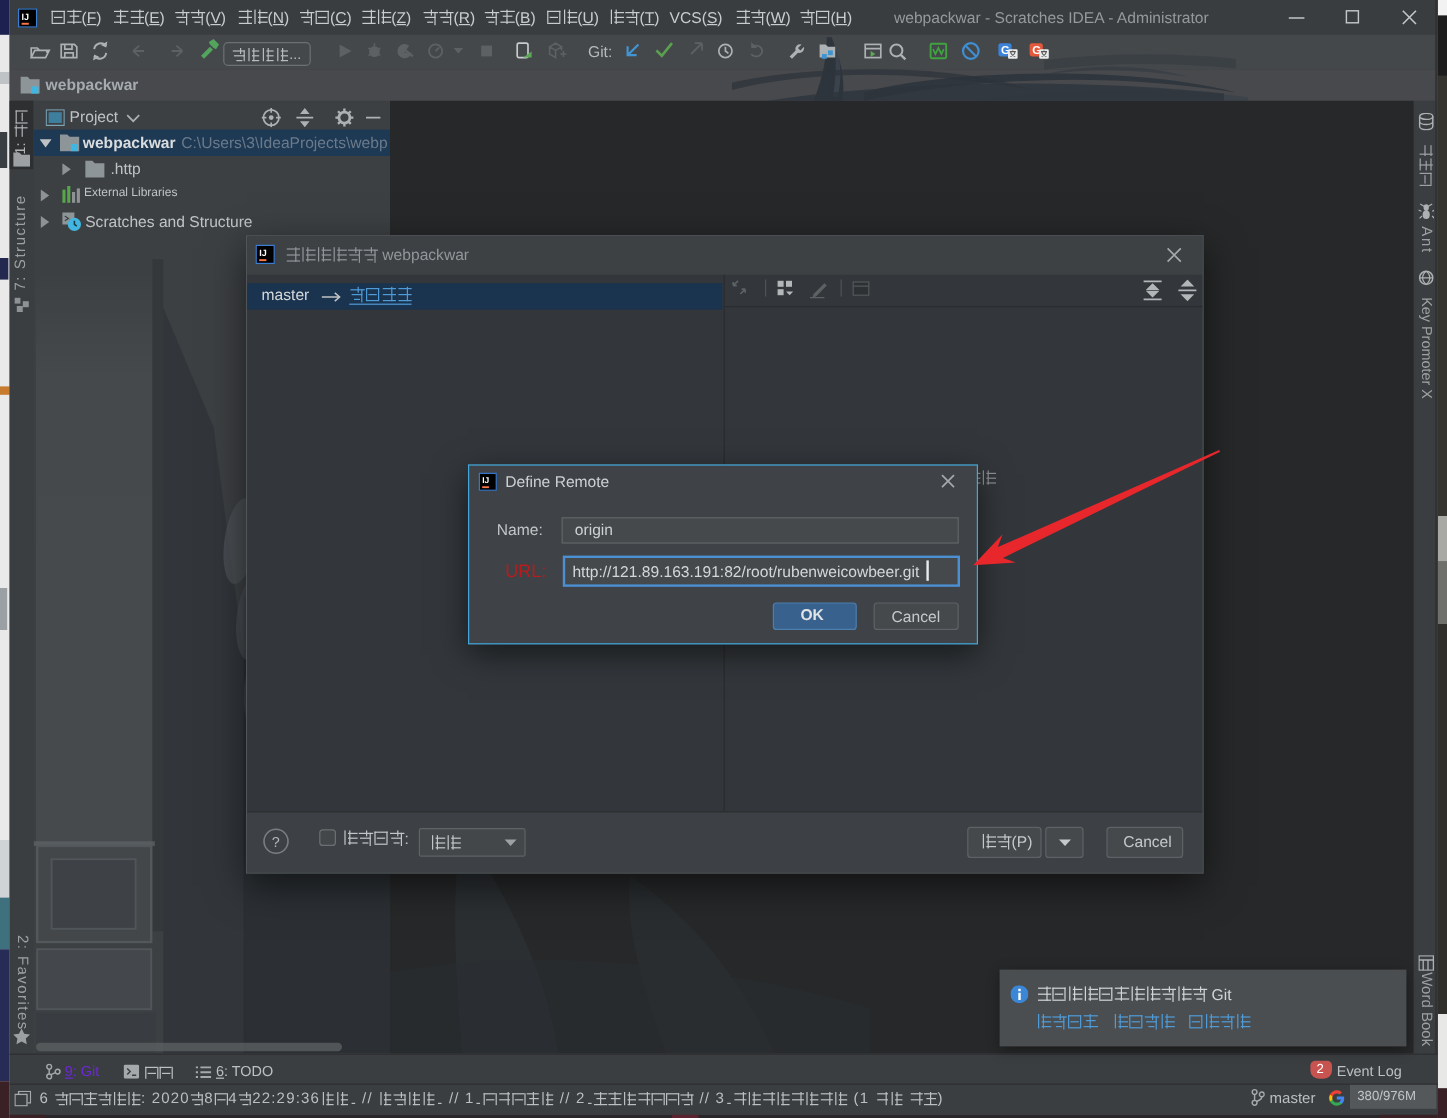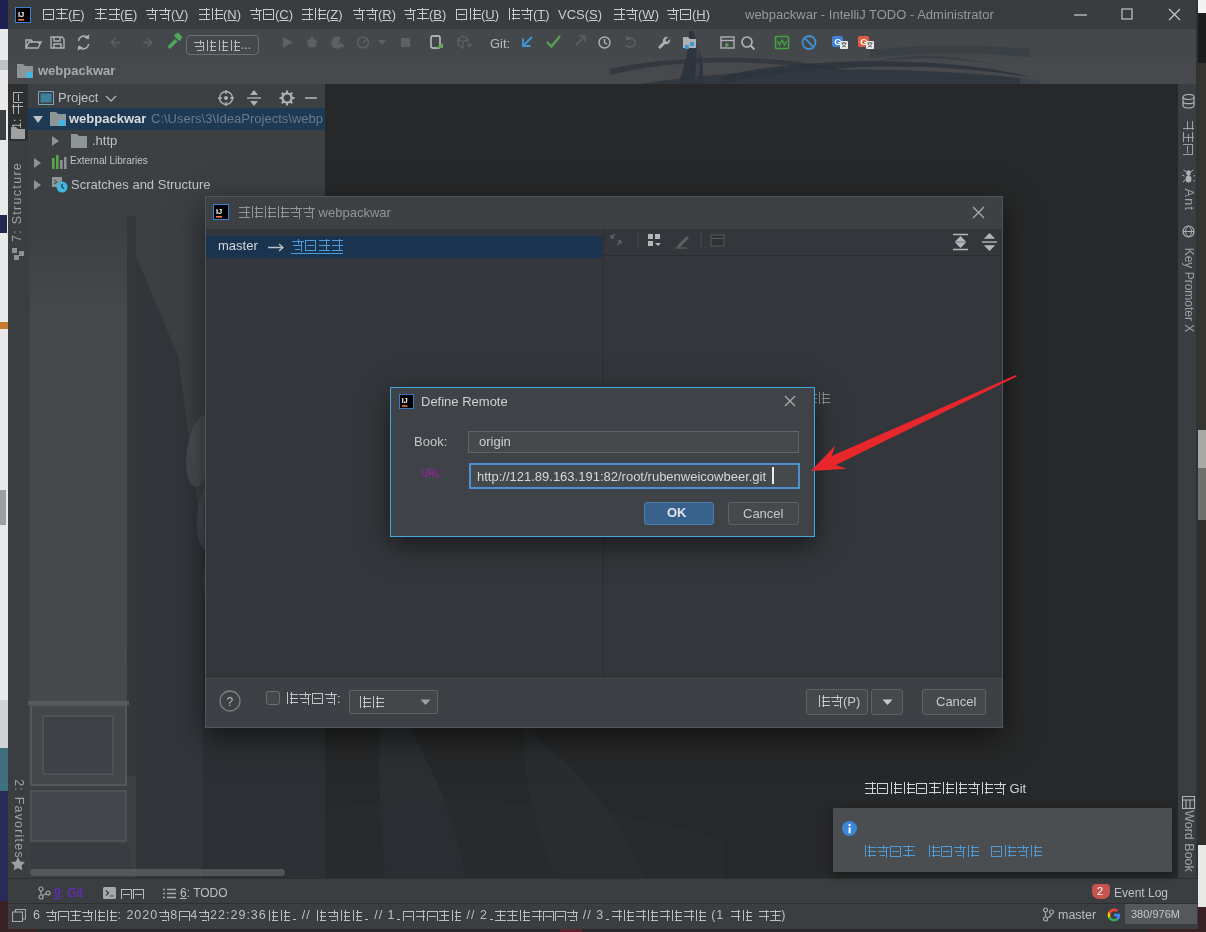--- a/index.html
+++ b/index.html
@@ -64,21 +64,21 @@
     <span class="t" style="left:241px;top:8px;font-size:13px;color:#c9ccce"><b class="k13 p3"></b><b class="k13 p0"></b>(<u>C</u>)</span>
     <span class="t" style="left:292px;top:8px;font-size:13px;color:#c9ccce"><b class="k13 p4"></b><b class="k13 p2"></b>(<u>Z</u>)</span>
     <span class="t" style="left:344px;top:8px;font-size:13px;color:#c9ccce"><b class="k13 p3"></b><b class="k13 p3"></b>(<u>R</u>)</span>
     <span class="t" style="left:395px;top:8px;font-size:13px;color:#c9ccce"><b class="k13 p3"></b><b class="k13 p1"></b>(<u>B</u>)</span>
     <span class="t" style="left:447px;top:8px;font-size:13px;color:#c9ccce"><b class="k13 p0"></b><b class="k13 p2"></b>(<u>U</u>)</span>
     <span class="t" style="left:499px;top:8px;font-size:13px;color:#c9ccce"><b class="k13 p2"></b><b class="k13 p3"></b>(<u>T</u>)</span>
     <span class="t" style="left:550px;top:8px;font-size:13px;color:#c9ccce">VCS(<u>S</u>)</span>
     <span class="t" style="left:604px;top:8px;font-size:13px;color:#c9ccce"><b class="k13 p4"></b><b class="k13 p3"></b>(<u>W</u>)</span>
     <span class="t" style="left:658px;top:8px;font-size:13px;color:#c9ccce"><b class="k13 p3"></b><b class="k13 p0"></b>(<u>H</u>)</span>
   </div>
-<span class="t" style="left:745px;top:8px;font-size:13px;color:#95999c">webpackwar - IntelliJ TODO - Administrator</span>
+<span class="t" style="left:745px;top:8px;font-size:13px;color:#95999c">webpackwar - Scratches IDEA - Administrator</span>
 <svg style="left:1068px;top:0" width="122" height="29" viewBox="0 0 122 29">
 <path d="M6 15 h13" stroke="#c3c6c8" stroke-width="1.3"></path>
 <rect x="54" y="9" width="10" height="10" fill="none" stroke="#c3c6c8" stroke-width="1.2"></rect>
 <path d="M101 9 l11 11 M112 9 l-11 11" stroke="#c3c6c8" stroke-width="1.3"></path>
 </svg>
 <div style="left:8px;top:29px;width:1190px;height:29px;background:#45484b"></div>
 <div style="left:8px;top:58px;width:1190px;height:26px;background:#47494c"></div>
 <svg style="left:17px;top:63px" width="18" height="17" viewBox="0 0 18 17">
 <path d="M0 1 h6 l2 2 h8 v12 h-16 z" fill="#8e9598"></path>
     <rect x="9" y="9" width="6" height="6" fill="#40b6e0"></rect>
@@ -445,35 +445,35 @@
 <svg style="z-index:3;left:399px;top:394px" width="15" height="15" viewBox="0 0 16 16">
 <rect x="0" y="0" width="16" height="16" fill="#000"></rect>
 <rect x="0" y="0" width="16" height="16" fill="none" stroke="#3b7fd4" stroke-width="2"></rect>
 <rect x="3" y="12" width="6" height="1.6" fill="#ff7847"></rect>
 <text x="3" y="9.5" font-size="7.5" fill="#fff" font-family="Liberation Sans" font-weight="bold" style="position:static">IJ</text>
 </svg>
 <span class="t" style="left:421px;top:395px;font-size:13px;color:#ced1d3;z-index:3">Define Remote</span>
 <svg style="left:783px;top:394px;z-index:3" width="14" height="14" viewBox="0 0 14 14">
     <path d="M2 2 l10 10 M12 2 L2 12" stroke="#a6a9ab" stroke-width="1.4"></path>
   </svg>
-<span class="t" style="left:414px;top:435px;font-size:13px;color:#c3c6c8;z-index:3">Book:</span>
+<span class="t" style="left:414px;top:435px;font-size:13px;color:#c3c6c8;z-index:3">Name:</span>
 <div style="left:468px;top:431px;width:331px;height:22px;background:#45494c;border:1px solid #616466;z-index:3"></div>
 <span class="t" style="left:479px;top:435px;font-size:13px;color:#ced1d3;z-index:3">origin</span>
-<span class="t" style="left:421px;top:469px;font-size:10px;color:#a21caf;z-index:3">URL:</span>
+<span class="t" style="left:421px;top:469px;font-size:15px;color:#b91c1c;z-index:3">URL:</span>
 <div style="left:469px;top:463px;width:331px;height:26px;background:#45494c;border:2px solid #4c8fd2;z-index:3"></div>
 <span class="t" style="left:477px;top:470px;font-size:13px;color:#d4d7d9;z-index:3">http://121.89.163.191:82/root/rubenweicowbeer.git</span>
 <div style="left:772px;top:467px;width:1.5px;height:17px;background:#e8eaec;z-index:4"></div>
 <div style="left:644px;top:502px;width:70px;height:23px;background:#38618e;border:1px solid #4d7fae;border-radius:3px;z-index:3"></div>
 <span class="t" style="left:667px;top:506px;font-size:13px;font-weight:bold;color:#e0e3e5;z-index:3">OK</span>
 <div style="left:728px;top:502px;width:71px;height:23px;background:#45494c;border:1px solid #5e6265;border-radius:3px;z-index:3"></div>
 <span class="t" style="left:743px;top:507px;font-size:13px;color:#c6c9cb;z-index:3">Cancel</span>
 <svg style="left:780px;top:360px;z-index:5" width="260" height="140" viewBox="0 0 260 140">
 <path d="M31 111 L55.5 85.2 L51.6 95.9 L236 15 L236.8 16.5 L55.8 104.9 L66.5 108.8 Z" fill="#e8272c"></path>
 </svg>
 <div style="left:833px;top:808px;width:339px;height:64px;background:#4b4e51;z-index:1;box-shadow:0 3px 10px rgba(0,0,0,.35)"></div>
 <svg style="left:842px;top:821px;z-index:2" width="15" height="15" viewBox="0 0 15 15">
 <circle cx="7.5" cy="7.5" r="7.5" fill="#3a87d8"></circle>
     <rect x="6.6" y="3" width="2" height="2" fill="#fff"></rect>
     <rect x="6.6" y="6.3" width="2" height="6" fill="#fff"></rect>
   </svg>
-<span class="t" style="left:863px;top:782px;font-size:13px;color:#d2d5d7;z-index:2"><b class="k13 p4"></b><b class="k13 p0"></b><b class="k13 p2"></b><b class="k13 p2"></b><b class="k13 p0"></b><b class="k13 p1"></b><b class="k13 p2"></b><b class="k13 p2"></b><b class="k13 p3"></b><b class="k13 p2"></b><b class="k13 p3"></b> Git</span>
+<span class="t" style="left:863px;top:822px;font-size:13px;color:#d2d5d7;z-index:2"><b class="k13 p4"></b><b class="k13 p0"></b><b class="k13 p2"></b><b class="k13 p2"></b><b class="k13 p0"></b><b class="k13 p1"></b><b class="k13 p2"></b><b class="k13 p2"></b><b class="k13 p3"></b><b class="k13 p2"></b><b class="k13 p3"></b> Git</span>
 <span class="t" style="left:863px;top:845px;font-size:13px;color:#4f9bd8;z-index:2"><b class="k13 p2"></b><b class="k13 p3"></b><b class="k13 p0"></b><b class="k13 p1"></b></span>
 <span class="t" style="left:927px;top:845px;font-size:13px;color:#4f9bd8;z-index:2"><b class="k13 p2"></b><b class="k13 p0"></b><b class="k13 p3"></b><b class="k13 p2"></b></span>
 <span class="t" style="left:990px;top:845px;font-size:13px;color:#4f9bd8;z-index:2"><b class="k13 p0"></b><b class="k13 p2"></b><b class="k13 p3"></b><b class="k13 p2"></b></span>
 </body></html>

